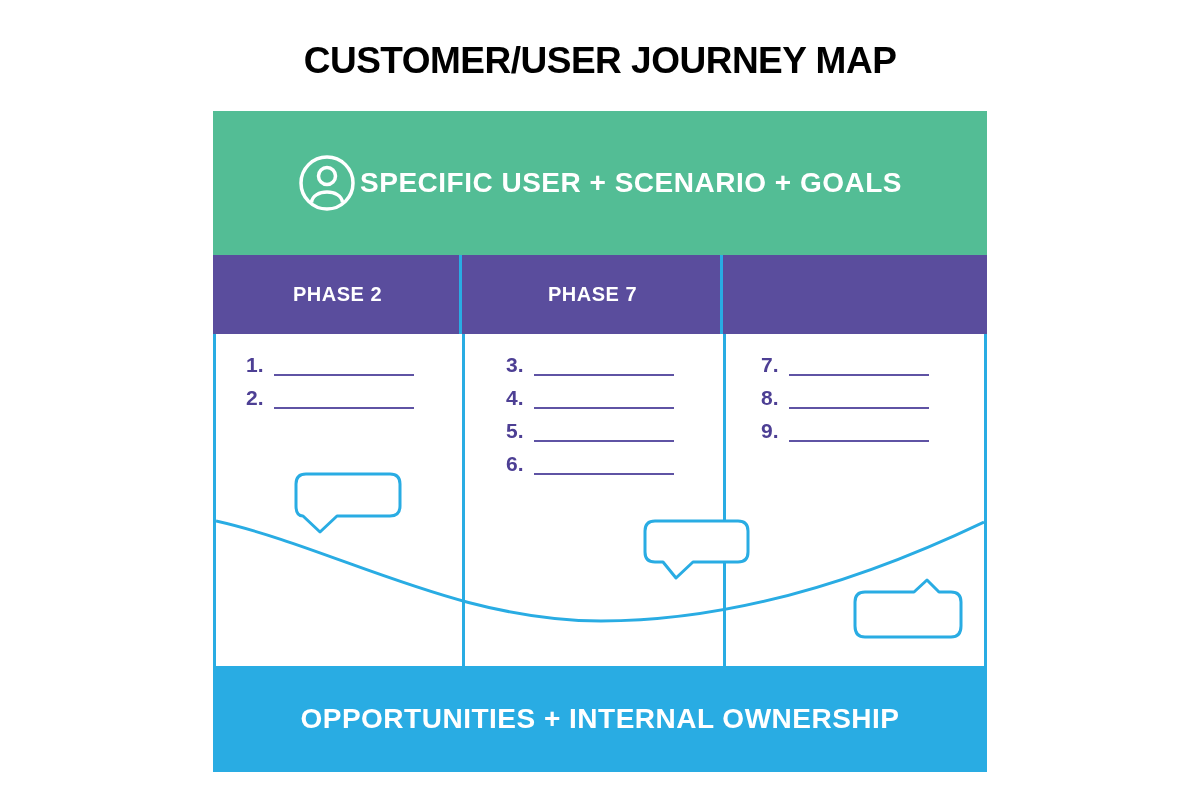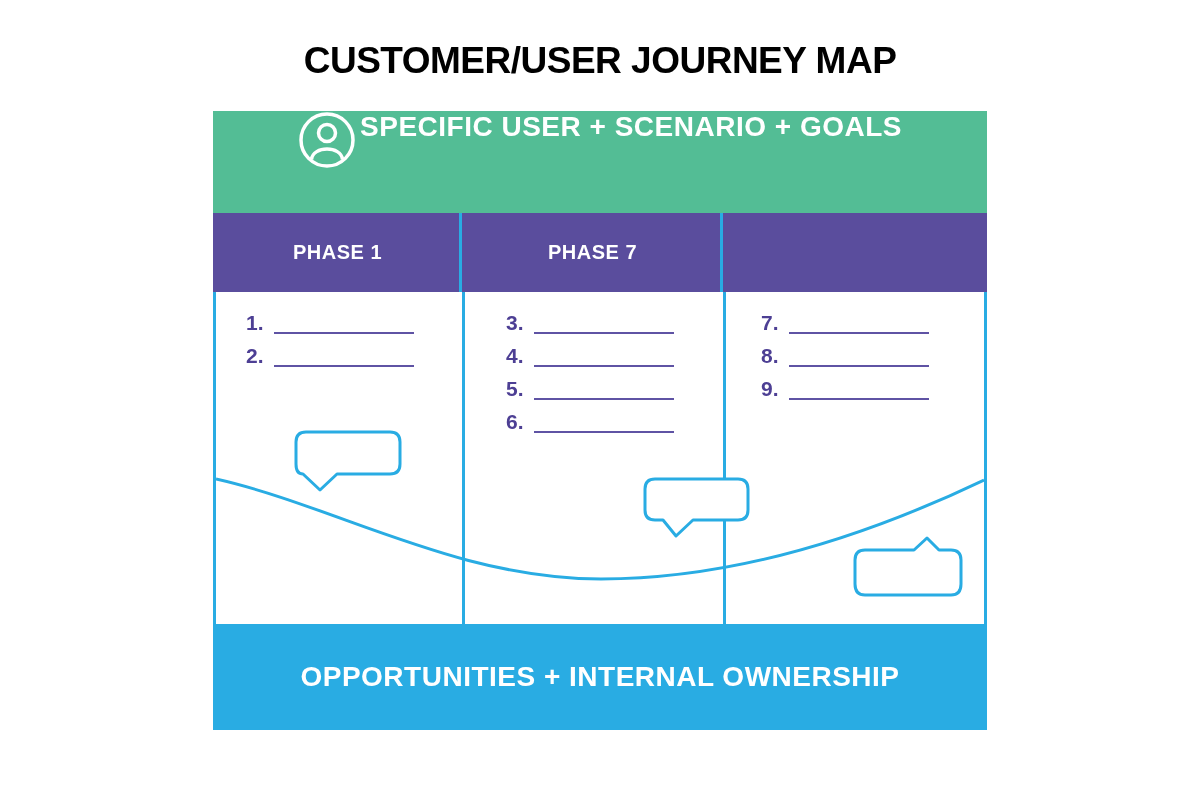--- a/index.html
+++ b/index.html
@@ -11,22 +11,22 @@
   .stage{position:relative;width:1200px;height:800px;background:#fff;overflow:hidden;border-radius:16px;}
 
   .page-title{
     position:absolute;top:40px;left:0;width:100%;text-align:center;
     font-size:37px;font-weight:700;letter-spacing:-0.5px;color:var(--ink);
   }
 
   .map{position:absolute;left:213px;top:111px;width:774px;height:632px;}
 
   .map-header{
-    height:102px;background:var(--green);
-    display:flex;align-items:flex-start;justify-content:center;gap:4px;
+    height:144px;background:var(--green);
+    display:flex;align-items:center;justify-content:center;gap:4px;
   }
   .map-header .hdr-label{
     color:#fff;font-size:28px;font-weight:700;letter-spacing:0.5px;
   }
 
   .phase-bar{position:relative;height:79px;background:var(--purple);display:flex;}
   .phase-cell{display:flex;align-items:center;justify-content:center;}
   .phase-cell.c1{width:249px;}
   .phase-cell.c2{width:261px;}
   .phase-cell.c3{width:264px;}
@@ -73,21 +73,21 @@
       <svg width="58" height="58" viewBox="0 0 58 58">
         <circle cx="29" cy="29" r="26" fill="none" stroke="#fff" stroke-width="3.5"></circle>
         <circle cx="29" cy="22" r="8.5" fill="none" stroke="#fff" stroke-width="3.5"></circle>
         <path d="M 13.5 48.5 C 15 34.5 43 34.5 44.5 48.5" fill="none" stroke="#fff" stroke-width="3.5"></path>
       </svg>
       <span class="hdr-label">SPECIFIC USER + SCENARIO + GOALS</span>
     </div>
 
     <div class="phase-bar">
       <div class="phase-cell c1">
-        <span class="phase-label">PHASE 1</span>
+        <span class="phase-label">PHASE 2</span>
       </div>
       <div class="phase-cell c2">
         <span class="phase-label">PHASE 7</span>
       </div>
       <div class="divider-stub d1"></div>
       <div class="divider-stub d2"></div>
     </div>
 
     <div class="map-content">
       <svg class="overlay" viewBox="0 0 768 332" preserveAspectRatio="none">

